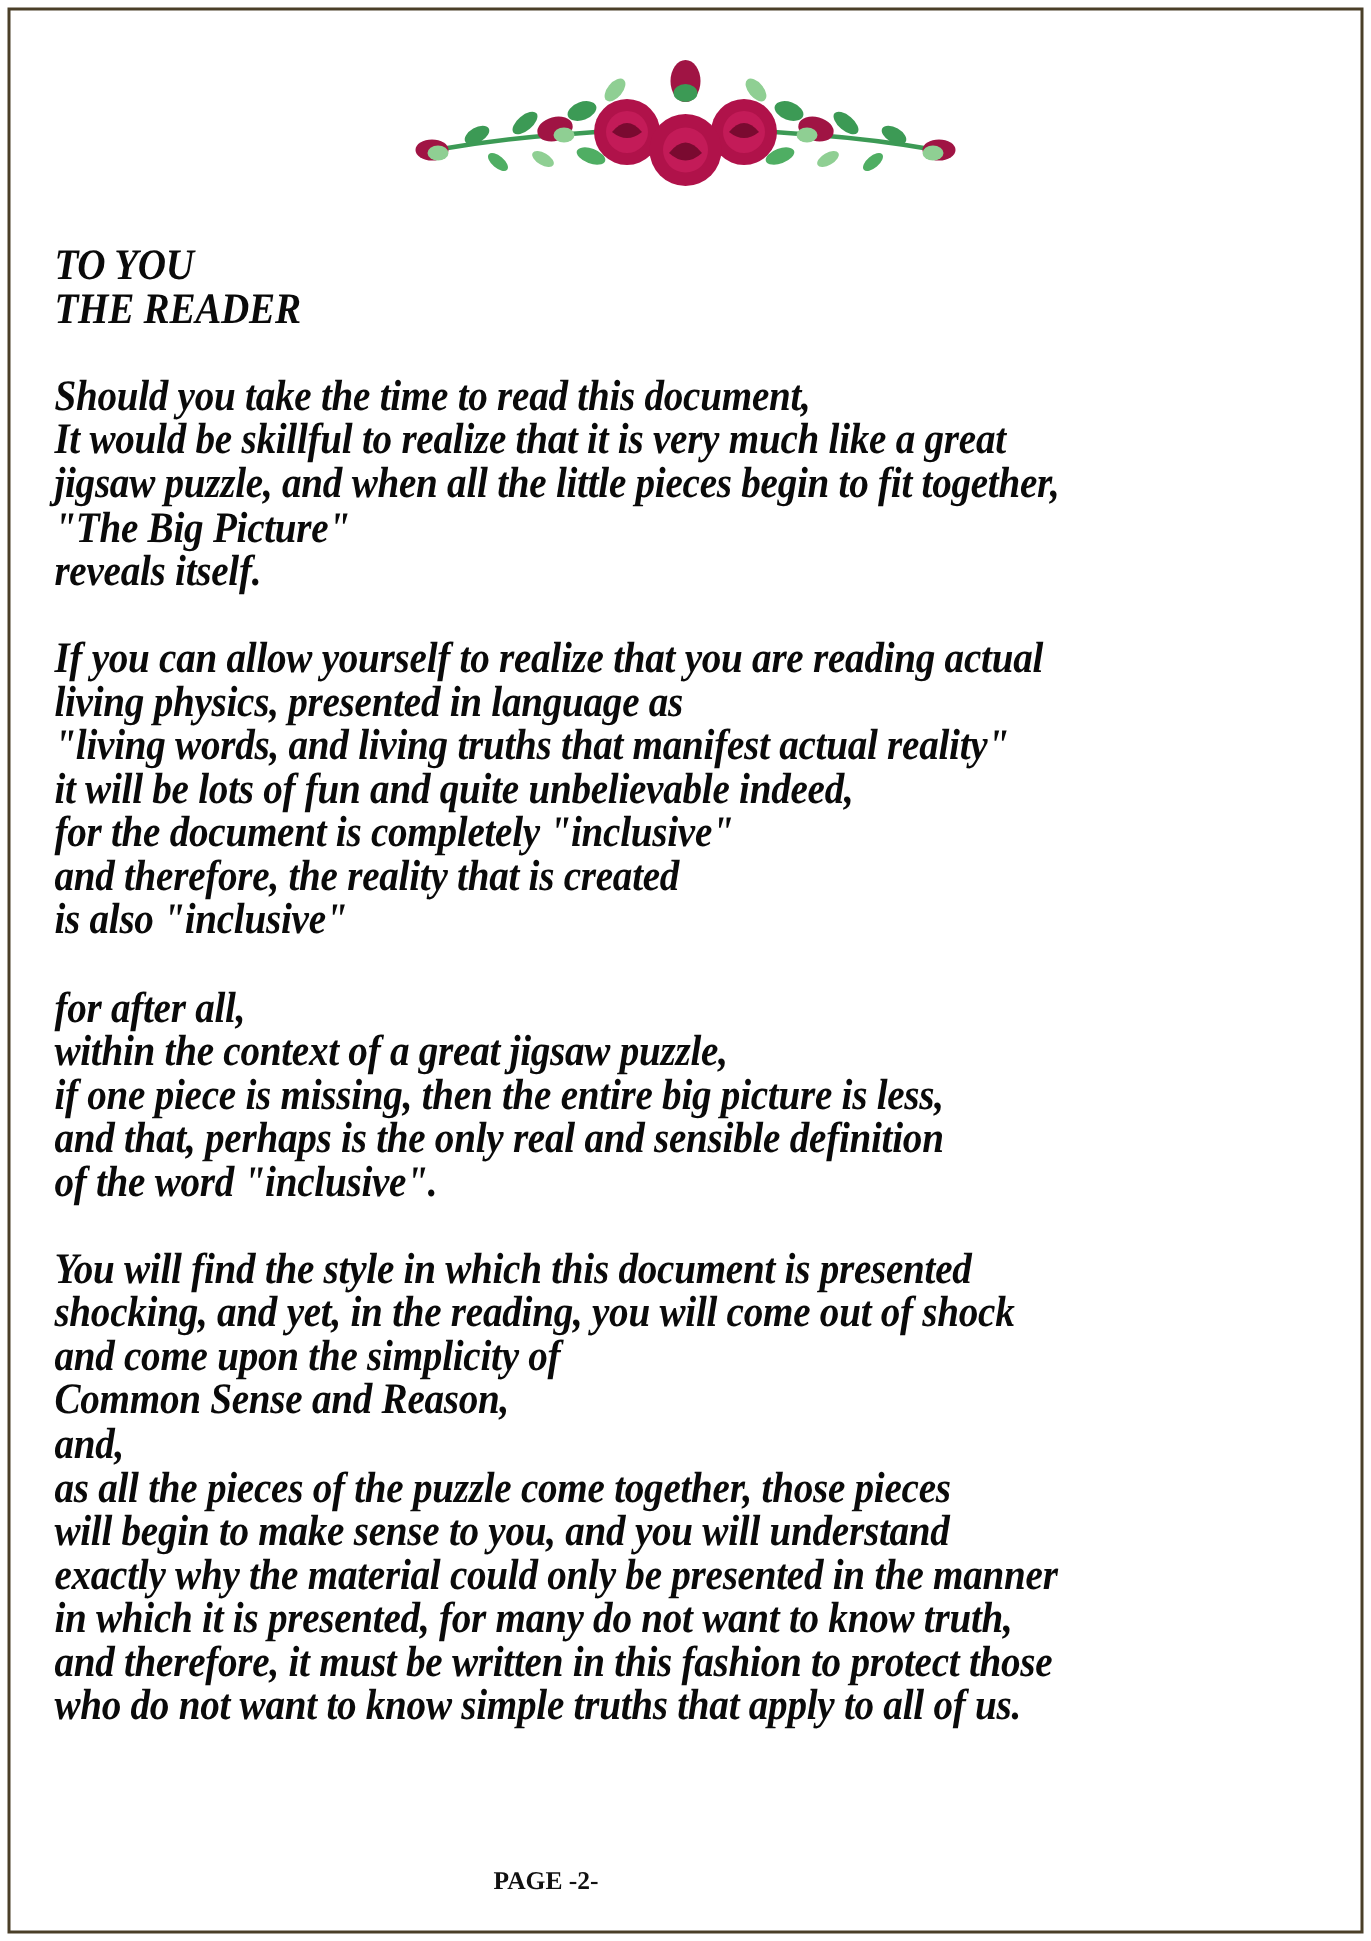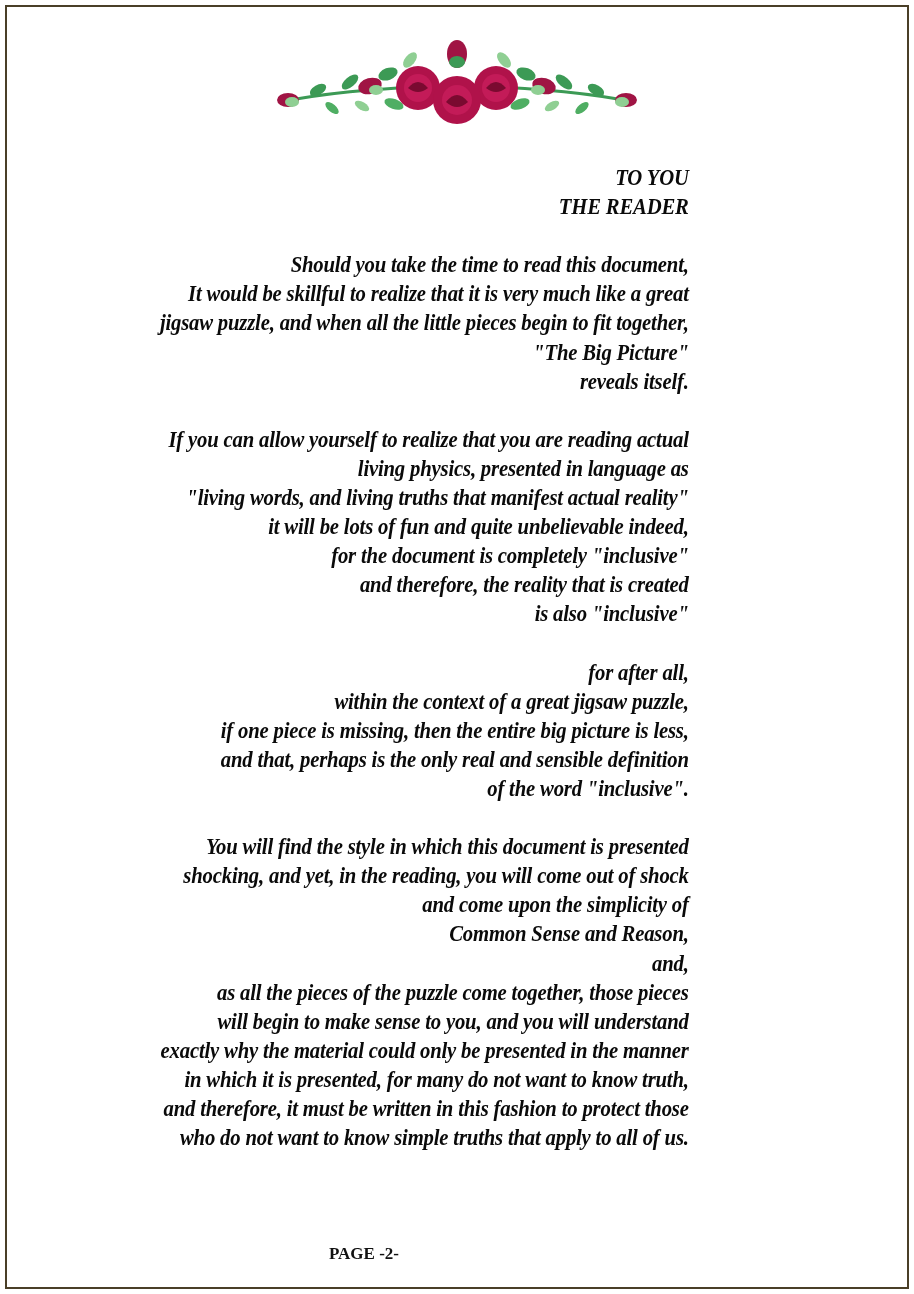--- a/index.html
+++ b/index.html
@@ -27,26 +27,26 @@
     left: 270px;
     top: 38px;
     width: 374px;
     height: 90px;
   }
   .content {
     position: absolute;
     left: 0;
     top: 163px;
     width: 725px;
-    text-align: right;
+    text-align: left;
     font-family: "Liberation Serif", serif;
     font-style: italic;
     font-weight: bold;
     color: #0a0a0a;
-    font-size: 23px;
+    font-size: 29px;
     line-height: 29.1px;
     letter-spacing: -0.2px;
   }
   .line {
     display: block;
     white-space: nowrap;
     transform: scaleX(0.9);
     transform-origin: center;
   }
   .gap {

